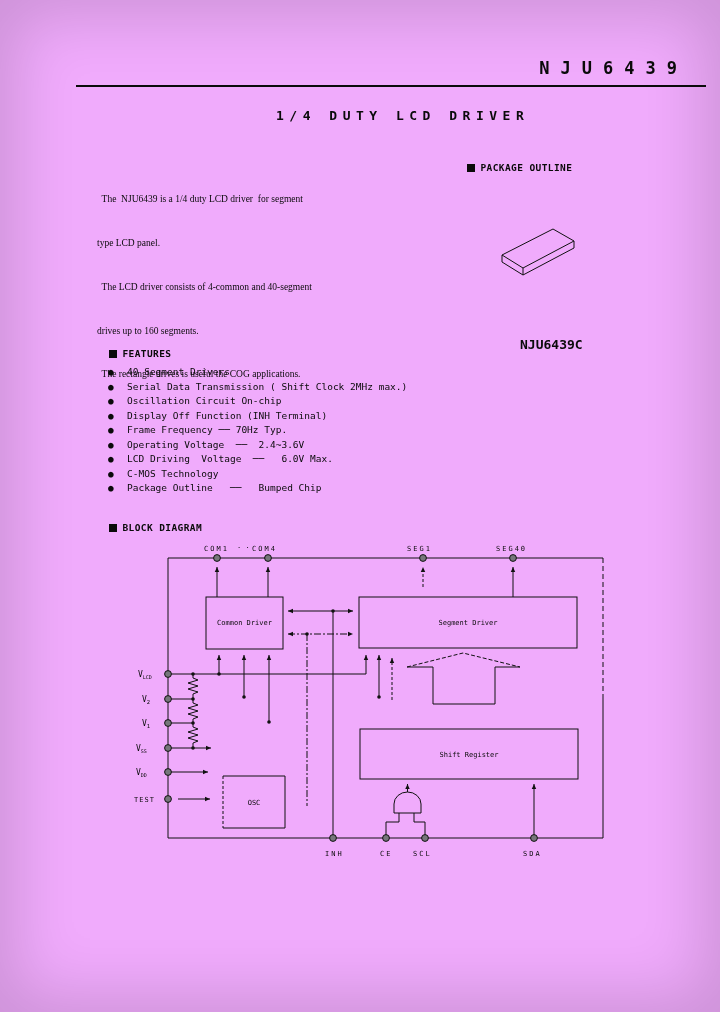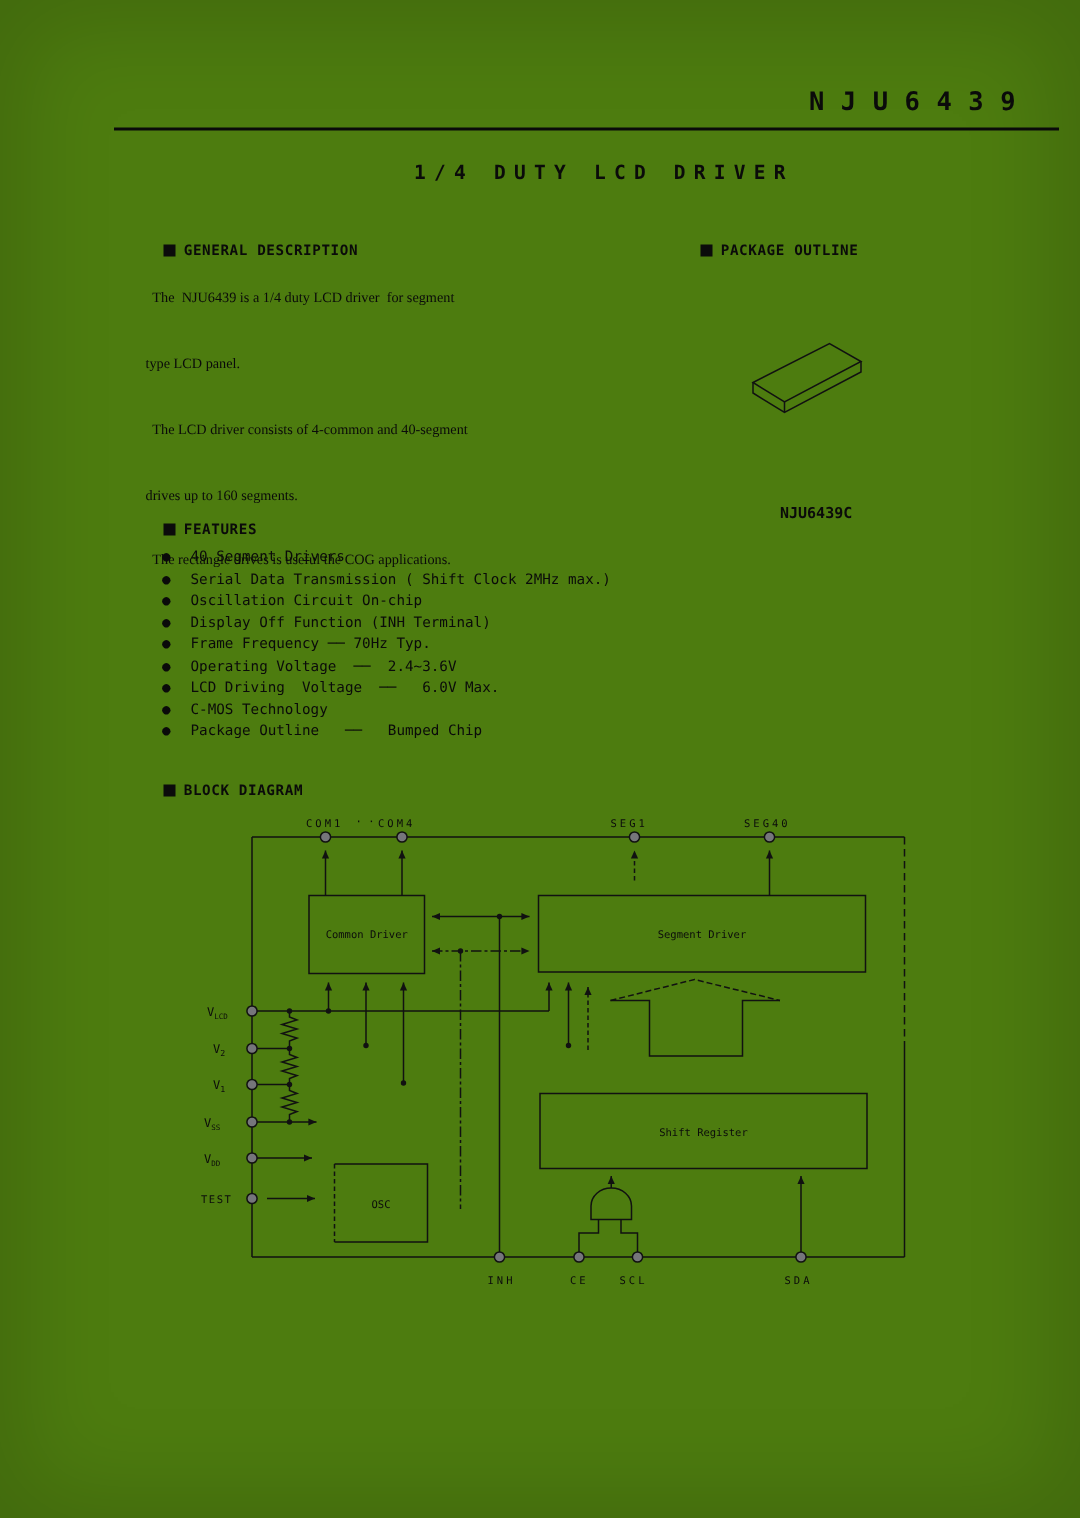--- a/index.html
+++ b/index.html
@@ -1,52 +1,49 @@
 <!DOCTYPE html>
 <html><head>
 <meta charset="utf-8">
 <style>
   html,body{margin:0;padding:0;background:#6f6f74;}
   #page{
     position:relative;width:720px;height:1012px;overflow:hidden;
-    background:#4d7c0f;
+    background:#f0abfc;
     box-shadow:inset 0 0 60px 18px rgba(0,0,0,0.14);
     font-family:"DejaVu Sans Mono", monospace;
     color:#0a0a0a;
   }
   .abs{position:absolute;}
   
   #part-number{top:58px;right:32px;font-size:17px;font-weight:bold;letter-spacing:11px;color:#0a0a0a;}
   #top-rule{left:76px;top:85px;width:630px;height:2px;background:#0a0a0a;}
   #doc-title{left:276px;top:108px;font-size:13px;font-weight:bold;letter-spacing:5.5px;white-space:pre;}
   
   .sec-head{font-size:9.5px;font-weight:bold;letter-spacing:0.4px;white-space:pre;}
   .sq{display:inline-block;width:8px;height:8px;background:#0b0b0b;margin-right:5px;vertical-align:-1px;}
   
   .bodytext{font-size:9.5px;line-height:14.6px;white-space:pre;}
   
   ul.features{list-style:none;margin:12px;padding:0;font-size:9.5px;line-height:14.5px;}
   ul.features li{position:relative;padding-left:30px;white-space:pre;}
   ul.features li::before{content:"\25CF";position:absolute;left:11px;top:0;font-size:9.5px;}
-  #chip-name{left:520px;top:337px;font-size:10px;font-weight:bold;}
+  #chip-name{left:520px;top:337px;font-size:13px;font-weight:bold;}
   svg{overflow:visible;}
   svg text{font-family:"DejaVu Sans Mono", monospace;fill:#0b0b0b;}
 </style>
 </head>
 <body>
 
 <div id="page">
 
   <div class="abs" id="part-number">NJU6439</div>
   <div class="abs" id="top-rule"></div>
   <div class="abs" id="doc-title">1/4 DUTY LCD DRIVER</div>
 
-  <div class="abs sec-head" style="left:85px;top:151px;">
-    <span class="sq"></span><span>GENERAL DESCRIPTION</span>
-  </div>
   <div class="abs bodytext" style="left:97px;top:163px;font-family:Liberation Serif, serif;">
     <div>  The  NJU6439 is a 1/4 duty LCD driver  for segment</div>
     <div>type LCD panel.</div>
     <div>  The LCD driver consists of 4-common and 40-segment</div>
     <div>drives up to 160 segments.</div>
     <div>  The rectangle drives is useful the COG applications.</div>
   </div>
 
   <div class="abs sec-head" style="left:443px;top:151px;">
     <span class="sq"></span><span>PACKAGE OUTLINE</span>

